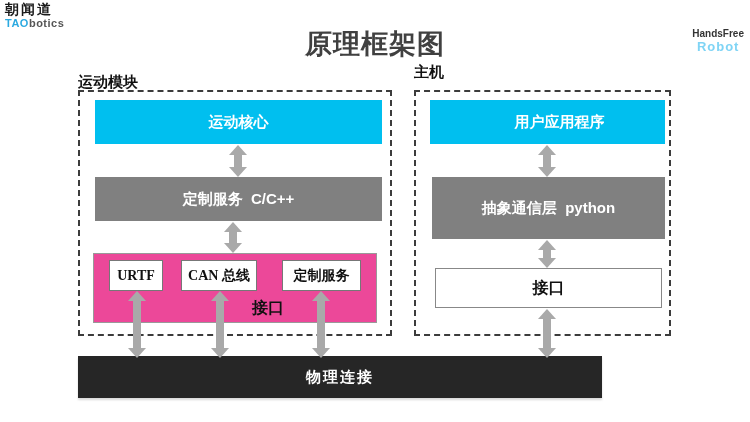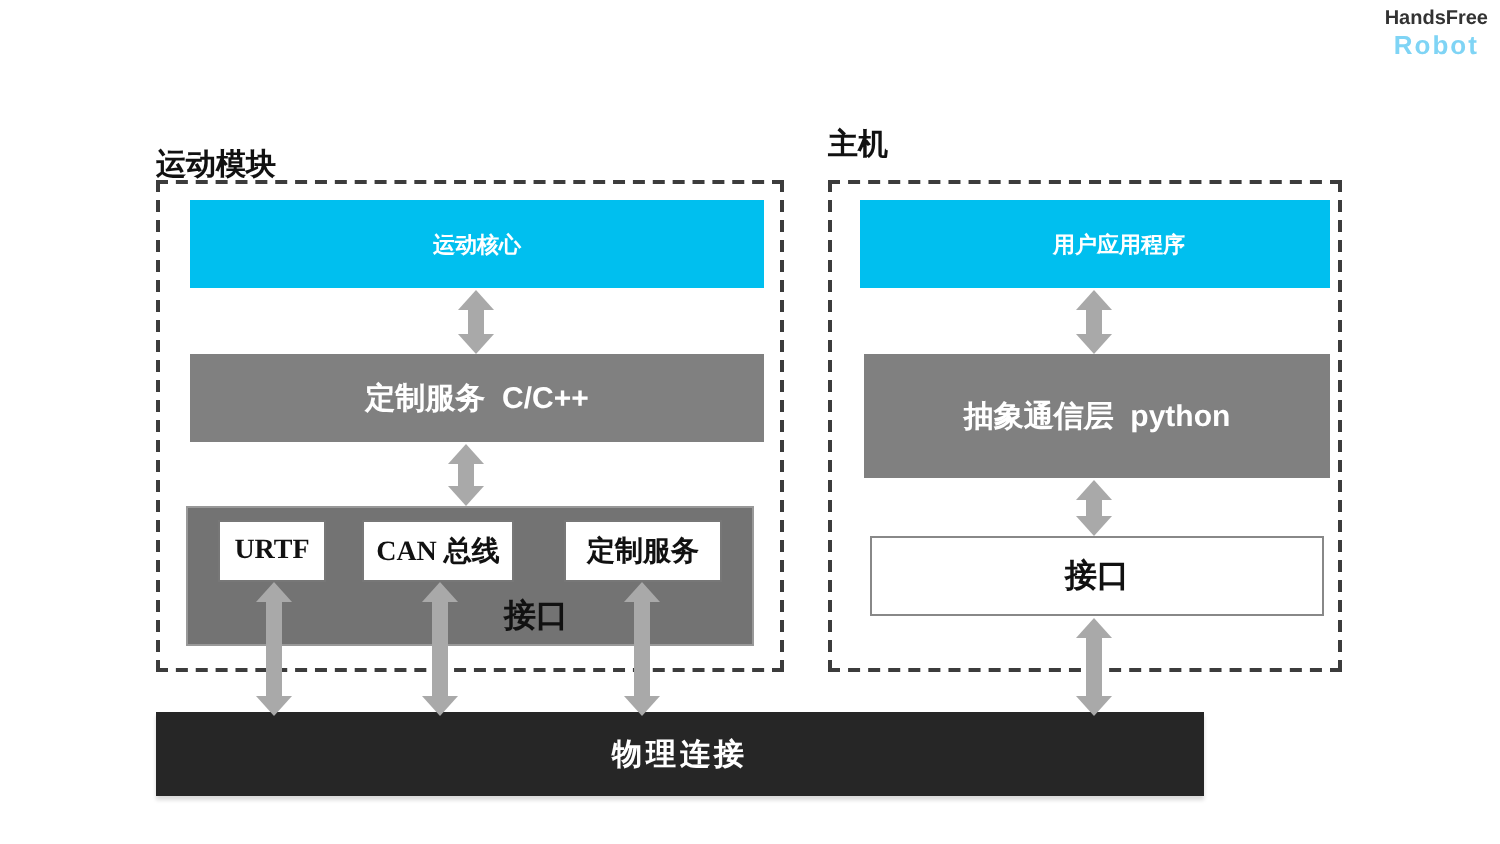--- a/index.html
+++ b/index.html
@@ -12,21 +12,21 @@
   }
   .canvas{position:absolute;inset:0;}
 
   
   .brand-left{position:absolute;left:5px;top:2px;line-height:1.1;}
   .brand-left .cn{font-family:"DejaVu Serif", serif;font-weight:bold;font-size:14px;color:#1a1a1a;letter-spacing:2px;}
   .brand-left .en{font-size:11px;font-weight:bold;letter-spacing:0.5px;}
   .brand-left .en .tao{color:#2ba9e0;}
   .brand-left .en .botics{color:#555;}
   .brand-right{position:absolute;right:6px;top:4px;text-align:center;line-height:1.15;}
-  .brand-right .hf{font-size:10px;font-weight:bold;color:#333;}
+  .brand-right .hf{font-size:10px;font-weight:bold;color:#333;margin-top:24px;}
   .brand-right .rb{font-size:13px;font-weight:bold;color:#7fd4f5;letter-spacing:1px;}
 
   
   .page-title{
     position:absolute;left:0;right:0;top:26px;
     text-align:center;font-size:27px;font-weight:bold;color:#404040;
     letter-spacing:1px;
   }
 
   
@@ -38,30 +38,30 @@
   .dashed-box{position:absolute;border:2px dashed #3c3c3c;box-sizing:border-box;background:transparent;}
   .dashed-box.motion{left:78px;top:90px;width:314px;height:246px;}
   .dashed-box.host{left:414px;top:90px;width:257px;height:246px;}
 
   
   .block{
     position:absolute;box-sizing:border-box;
     display:flex;align-items:center;justify-content:center;
     font-weight:bold;white-space:pre;
   }
-  .block.cyan{background:#00bfef;color:#ffffff;font-size:11px;}
+  .block.cyan{background:#00bfef;color:#ffffff;font-size:15px;}
   .block.gray{background:#808080;color:#ffffff;font-size:15px;}
   .blk-motion-core{left:95px;top:100px;width:287px;height:44px;}
   .blk-motion-comm{left:95px;top:177px;width:287px;height:44px;}
   .blk-host-app{left:430px;top:100px;width:235px;height:44px;padding-left:24px;}
   .blk-host-comm{left:432px;top:177px;width:233px;height:62px;}
 
   .iface-group{
     position:absolute;left:93px;top:253px;width:284px;height:70px;
-    border:1px solid #999;background:#737373;box-sizing:border-box;
+    border:1px solid #999;background:#ec4899;box-sizing:border-box;
   }
   .iface-item{
     position:absolute;top:6px;height:31px;box-sizing:border-box;
     border:1px solid #777;background:#fff;
     display:flex;align-items:center;justify-content:center;
     font-family:"Liberation Serif", serif;
     font-weight:bold;font-size:14px;color:#111;white-space:pre;
   }
   .iface-item.i0{left:15px;width:54px;}
   .iface-item.i1{left:87px;width:76px;}
@@ -106,26 +106,31 @@
   .ar-l5{left:312px;top:291px;height:67px;}
   .ar-r1{left:538px;top:145px;height:32px;}
   .ar-r2{left:538px;top:240px;height:28px;}
   .ar-r3{left:538px;top:309px;height:49px;}
 </style>
 </head>
 <body>
 
 <div class="canvas">
 
+  <div class="brand-left">
+    <div class="cn">朝闻道</div>
+    <div class="en"><span class="tao">TAO</span><span class="botics">botics</span></div>
+  </div>
 
   <div class="brand-right">
     <div class="hf">HandsFree</div>
     <div class="rb">Robot</div>
   </div>
 
+  <div class="page-title">原理框架图</div>
 
   <div class="section-label motion">运动模块</div>
   <div class="section-label host">主机</div>
 
   <div class="dashed-box motion"></div>
   <div class="dashed-box host"></div>
 
   <div class="block cyan blk-motion-core">运动核心</div>
   <div class="block gray blk-motion-comm">定制服务  C/C++</div>
 

